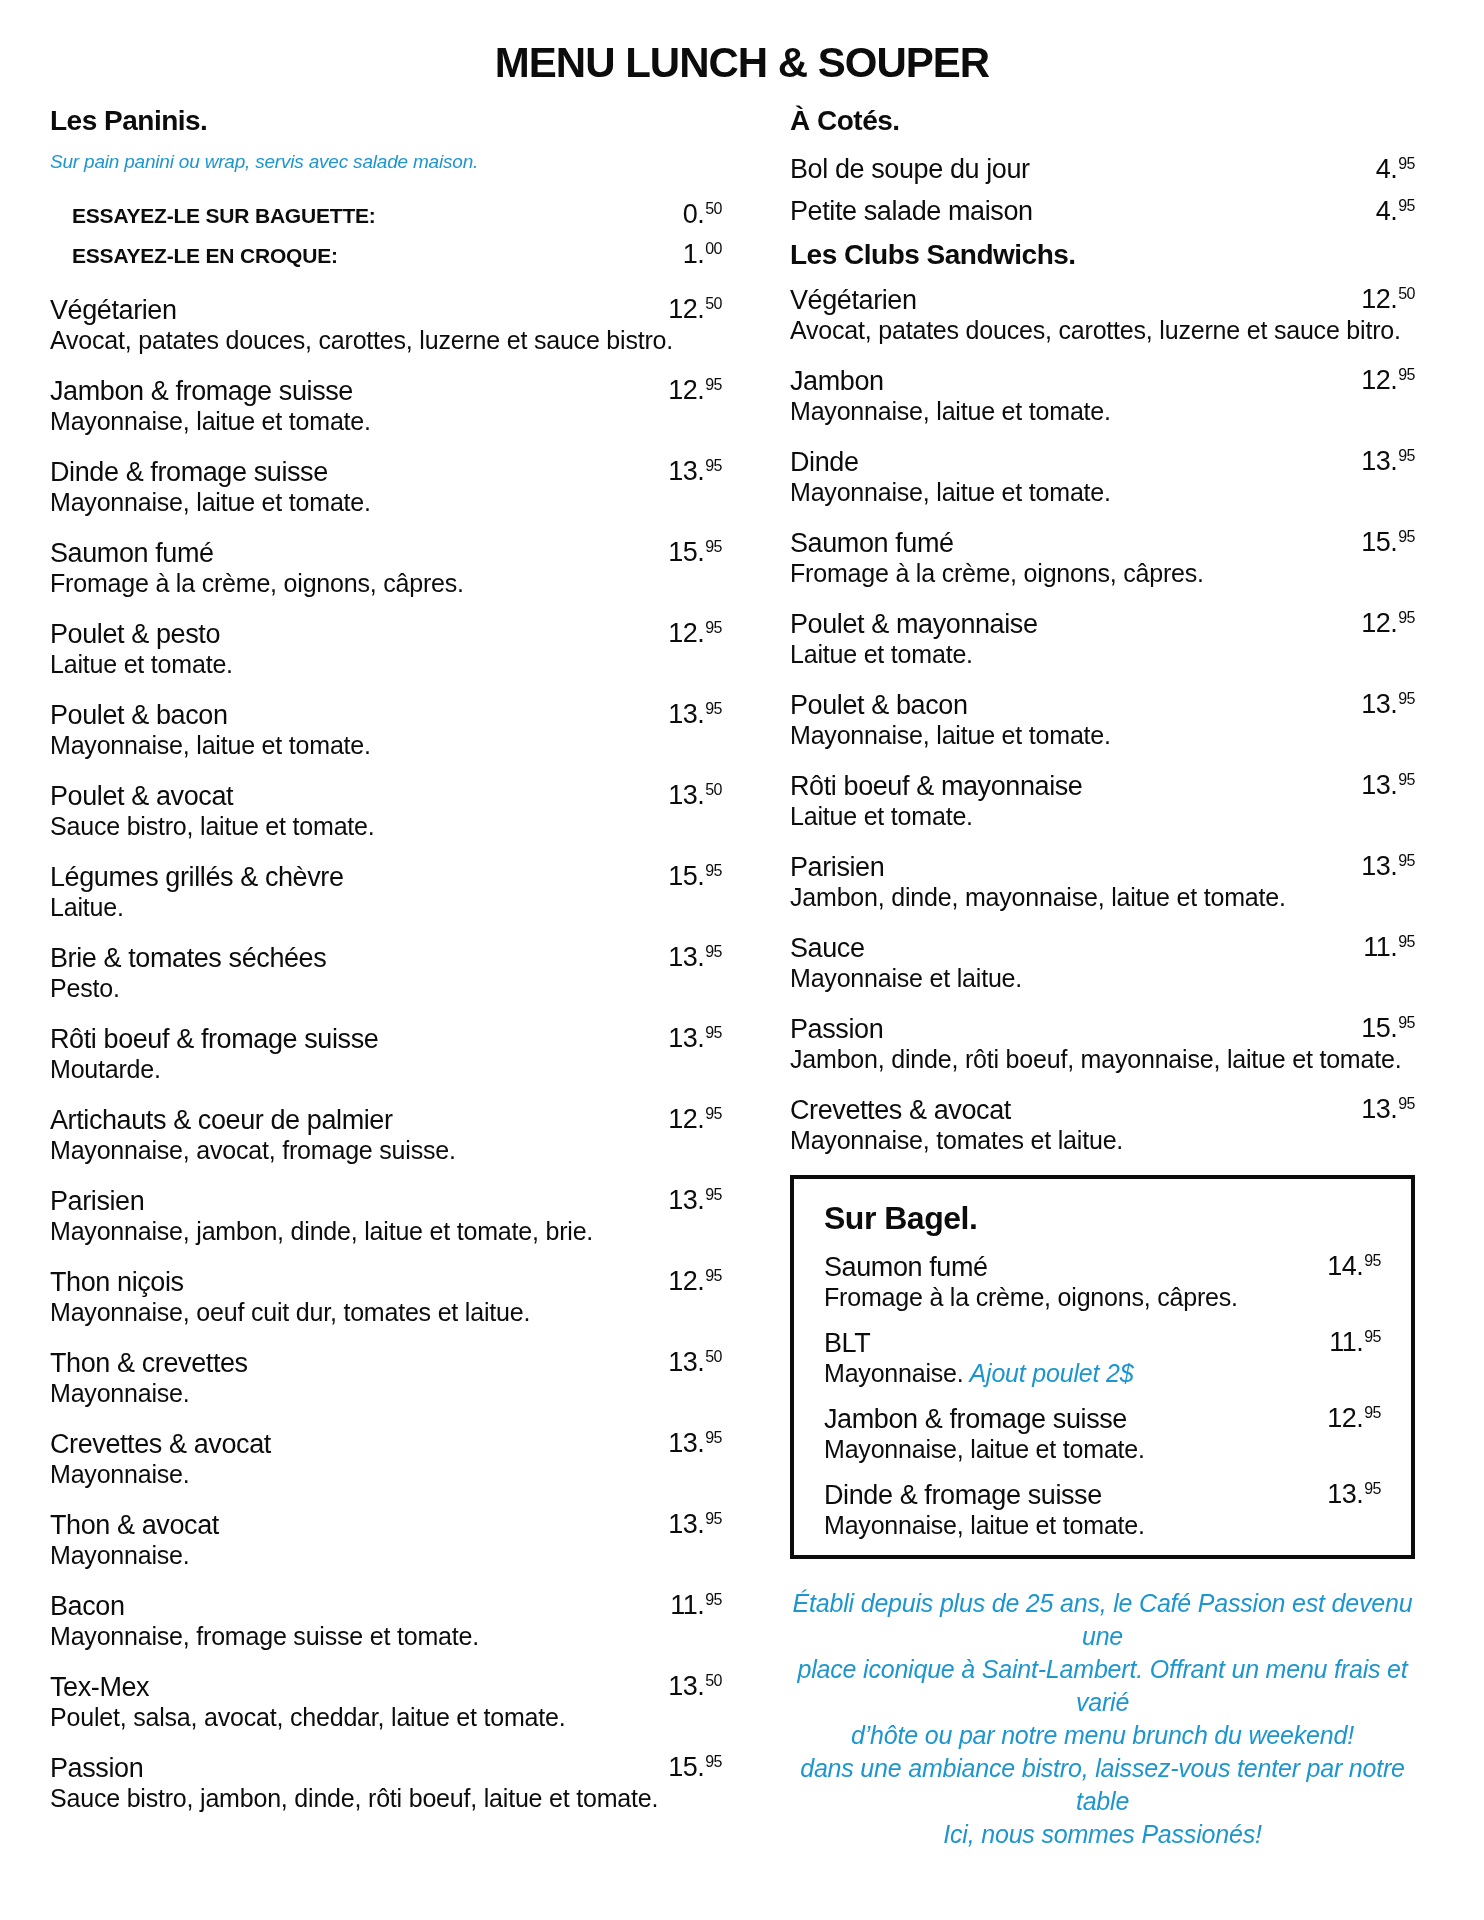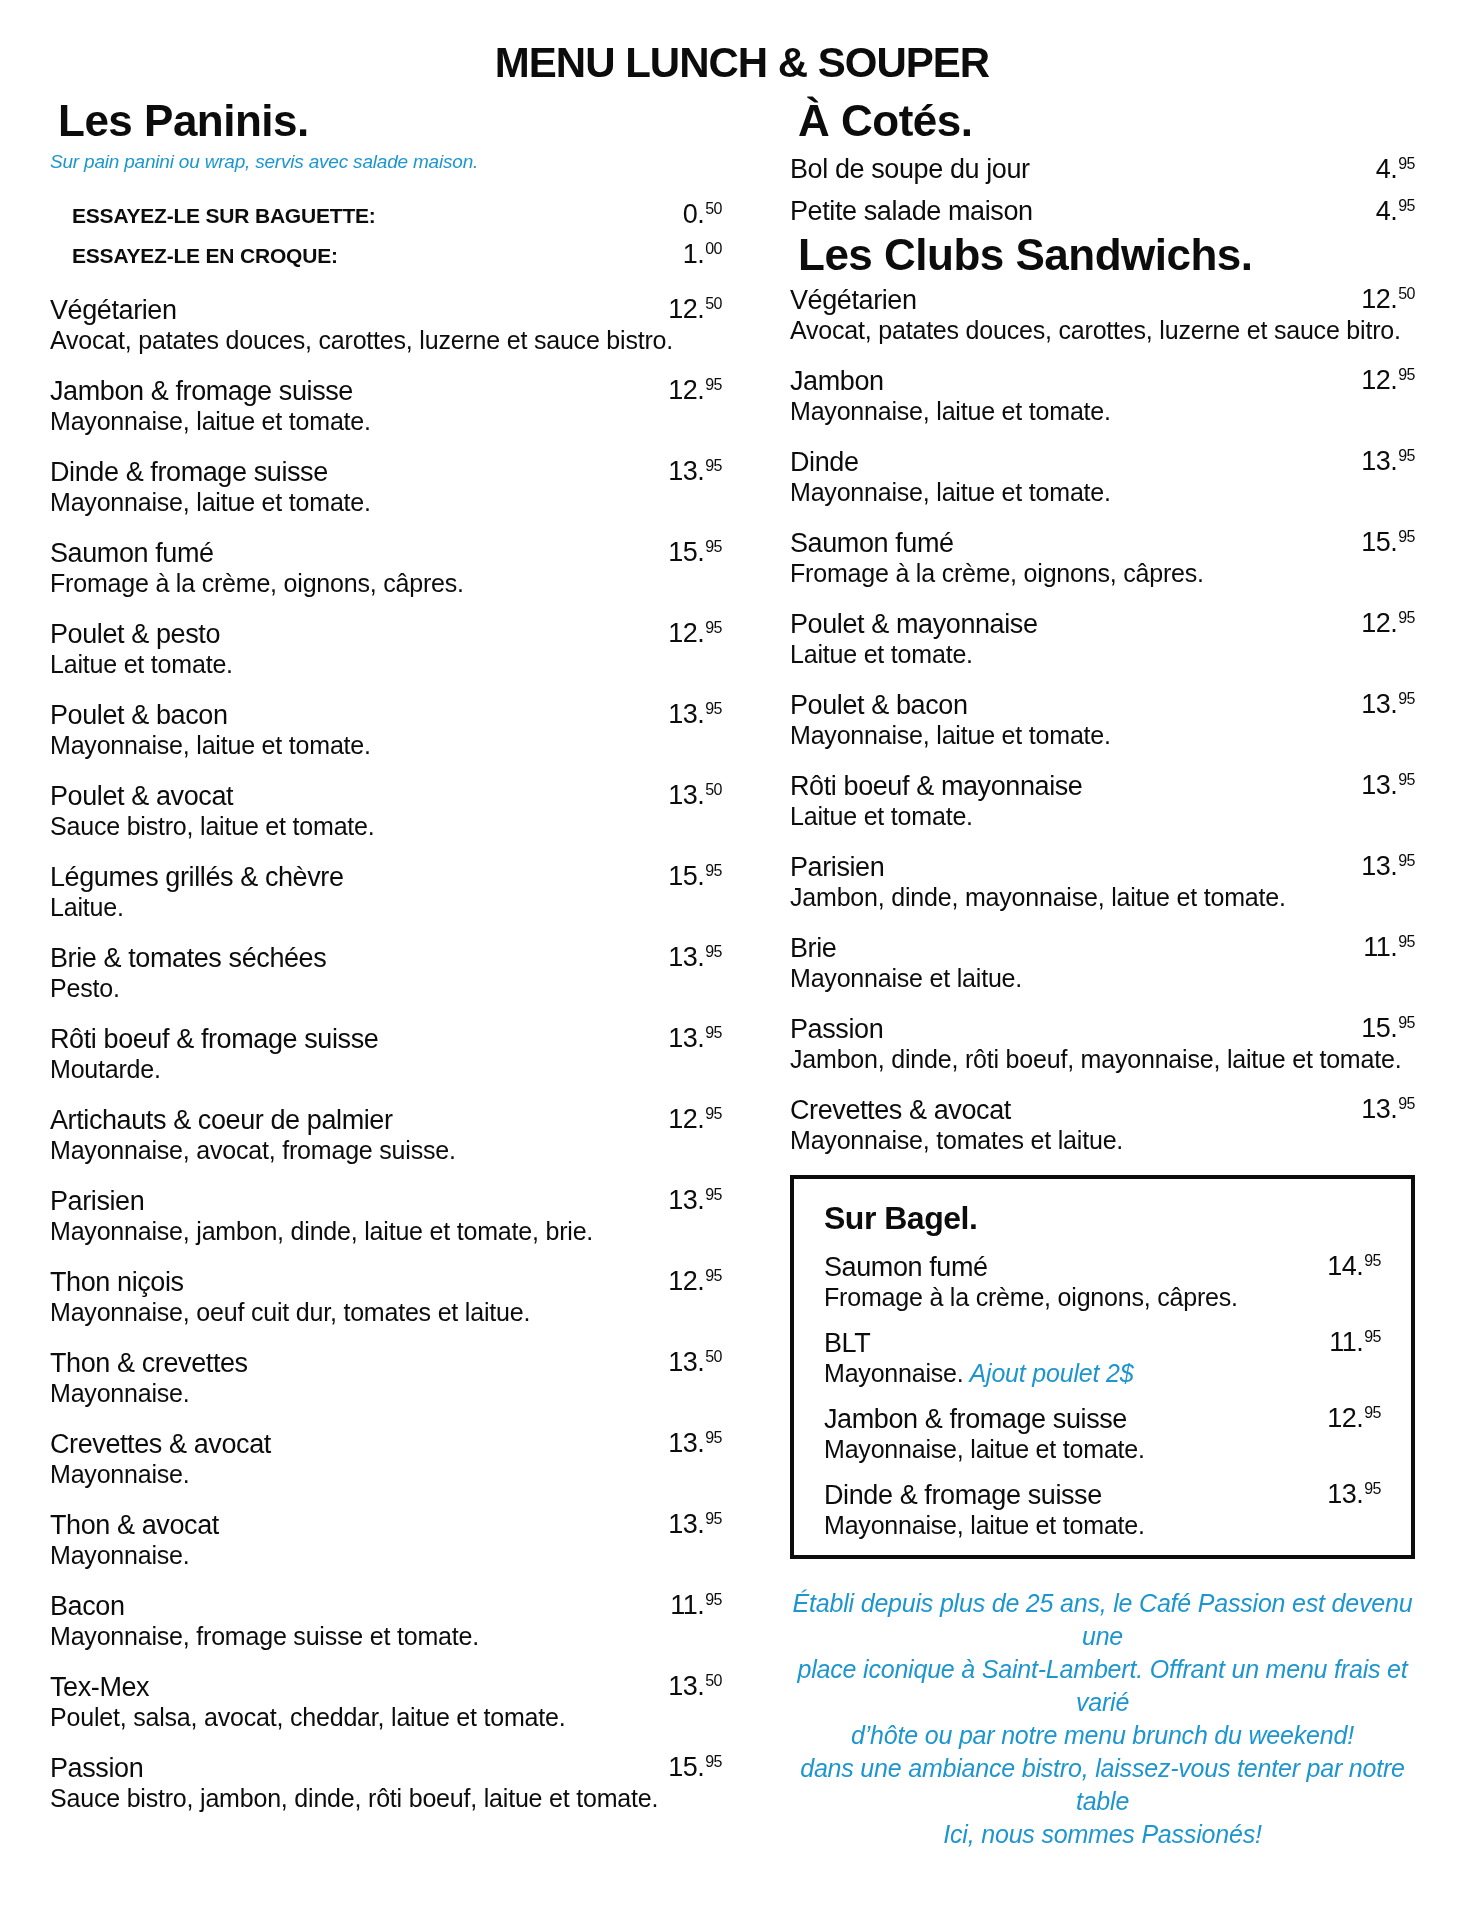--- a/index.html
+++ b/index.html
@@ -15,22 +15,22 @@
     position:absolute;top:40px;left:0;width:100%;
     text-align:center;font-size:42px;line-height:46px;font-weight:700;
     letter-spacing:-1px;white-space:nowrap;
   }
 
   .col{position:absolute;top:100px;}
   .col-left{left:50px;width:672px;}
   .col-right{left:790px;width:625px;}
 
   h2.section-heading{
-    font-size:44px;line-height:42px;font-weight:700;
-    letter-spacing:-0.5px;margin:0 0 8px 8px;
+    font-size:28px;line-height:42px;font-weight:700;
+    letter-spacing:-0.5px;margin:0 0 8px 0;
   }
   .subtitle{
     color:var(--accent);font-style:italic;font-size:19px;line-height:24px;
     margin:0 0 6px 0;letter-spacing:-0.2px;
   }
 
   .options{margin-top:22px;margin-bottom:18px;}
   .option-row{display:flex;align-items:baseline;line-height:37px;}
   .option-label{flex:1;font-weight:700;font-size:21px;padding-left:22px;letter-spacing:-0.2px;}
 
@@ -326,21 +326,21 @@
         <div class="menu-item">
           <div class="item-head">
             <span class="item-name">Parisien</span>
             <span class="price"><span class="main">13.</span><span class="sup">95</span></span>
           </div>
           <div class="item-desc"><span>Jambon, dinde, mayonnaise, laitue et tomate.</span><span class="desc-accent"></span></div>
         </div>
 
         <div class="menu-item">
           <div class="item-head">
-            <span class="item-name">Brie</span>
+            <span class="item-name">Sauce</span>
             <span class="price"><span class="main">11.</span><span class="sup">95</span></span>
           </div>
           <div class="item-desc"><span>Mayonnaise et laitue.</span><span class="desc-accent"></span></div>
         </div>
 
         <div class="menu-item">
           <div class="item-head">
             <span class="item-name">Passion</span>
             <span class="price"><span class="main">15.</span><span class="sup">95</span></span>
           </div>

